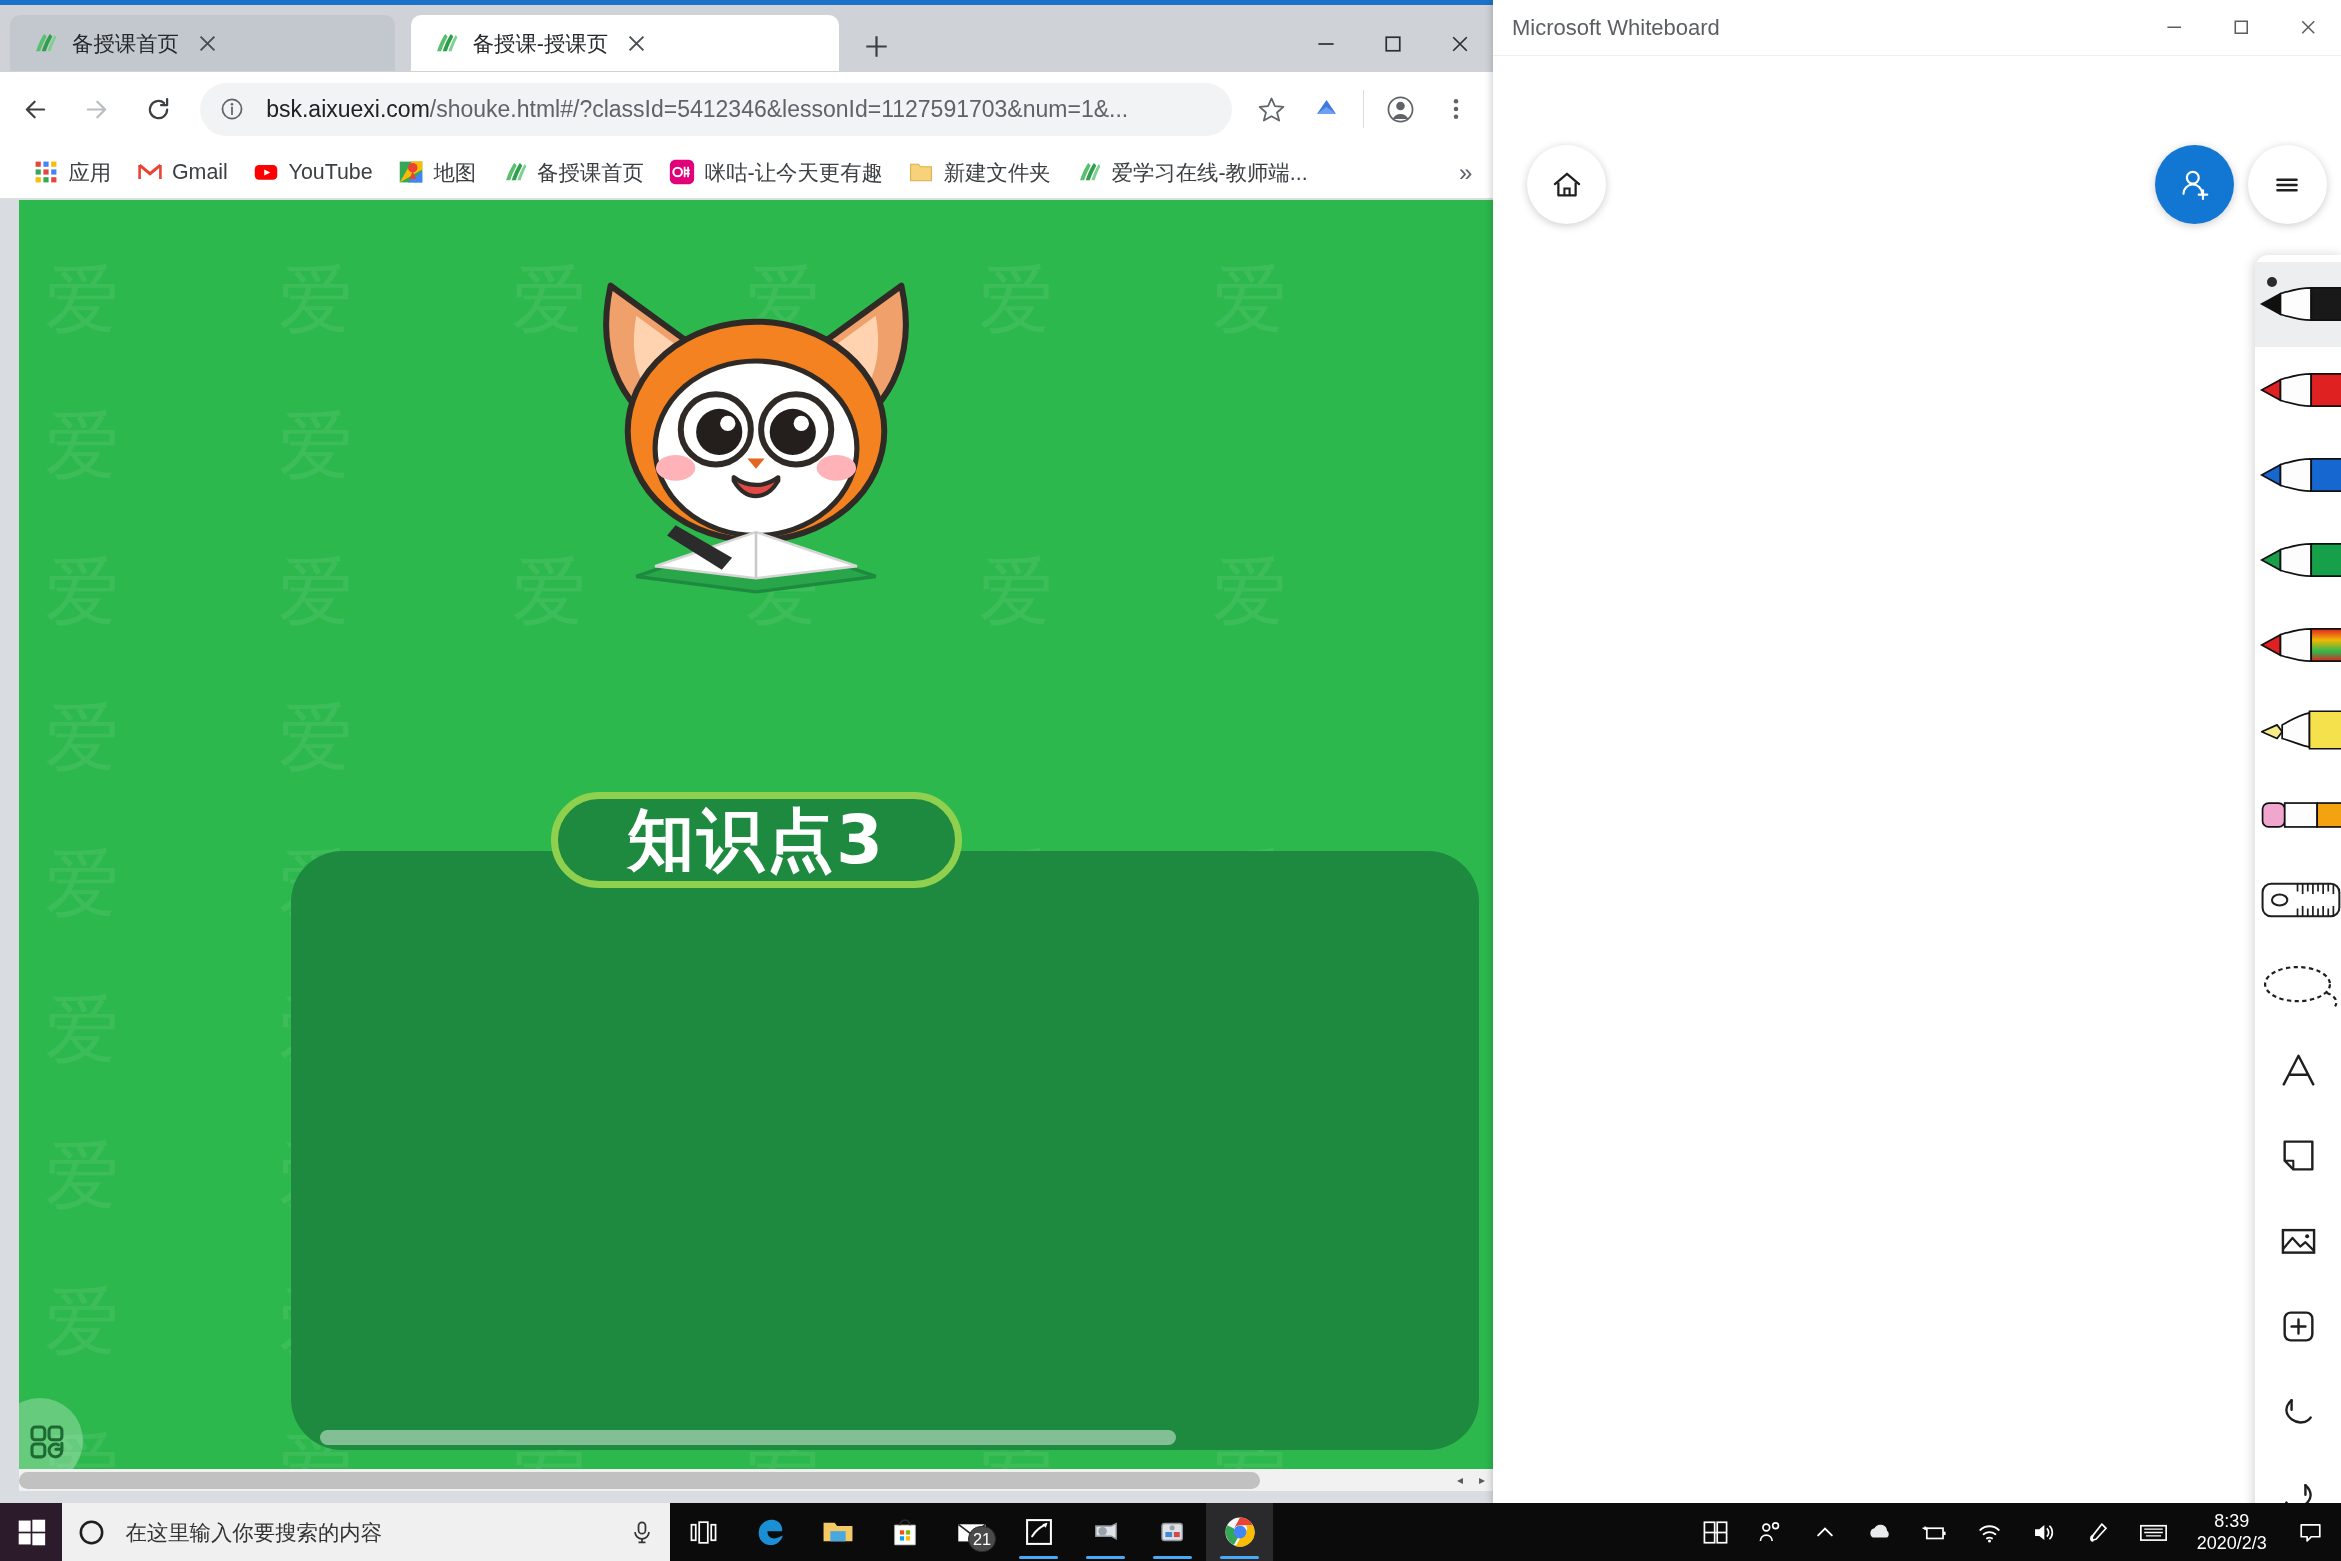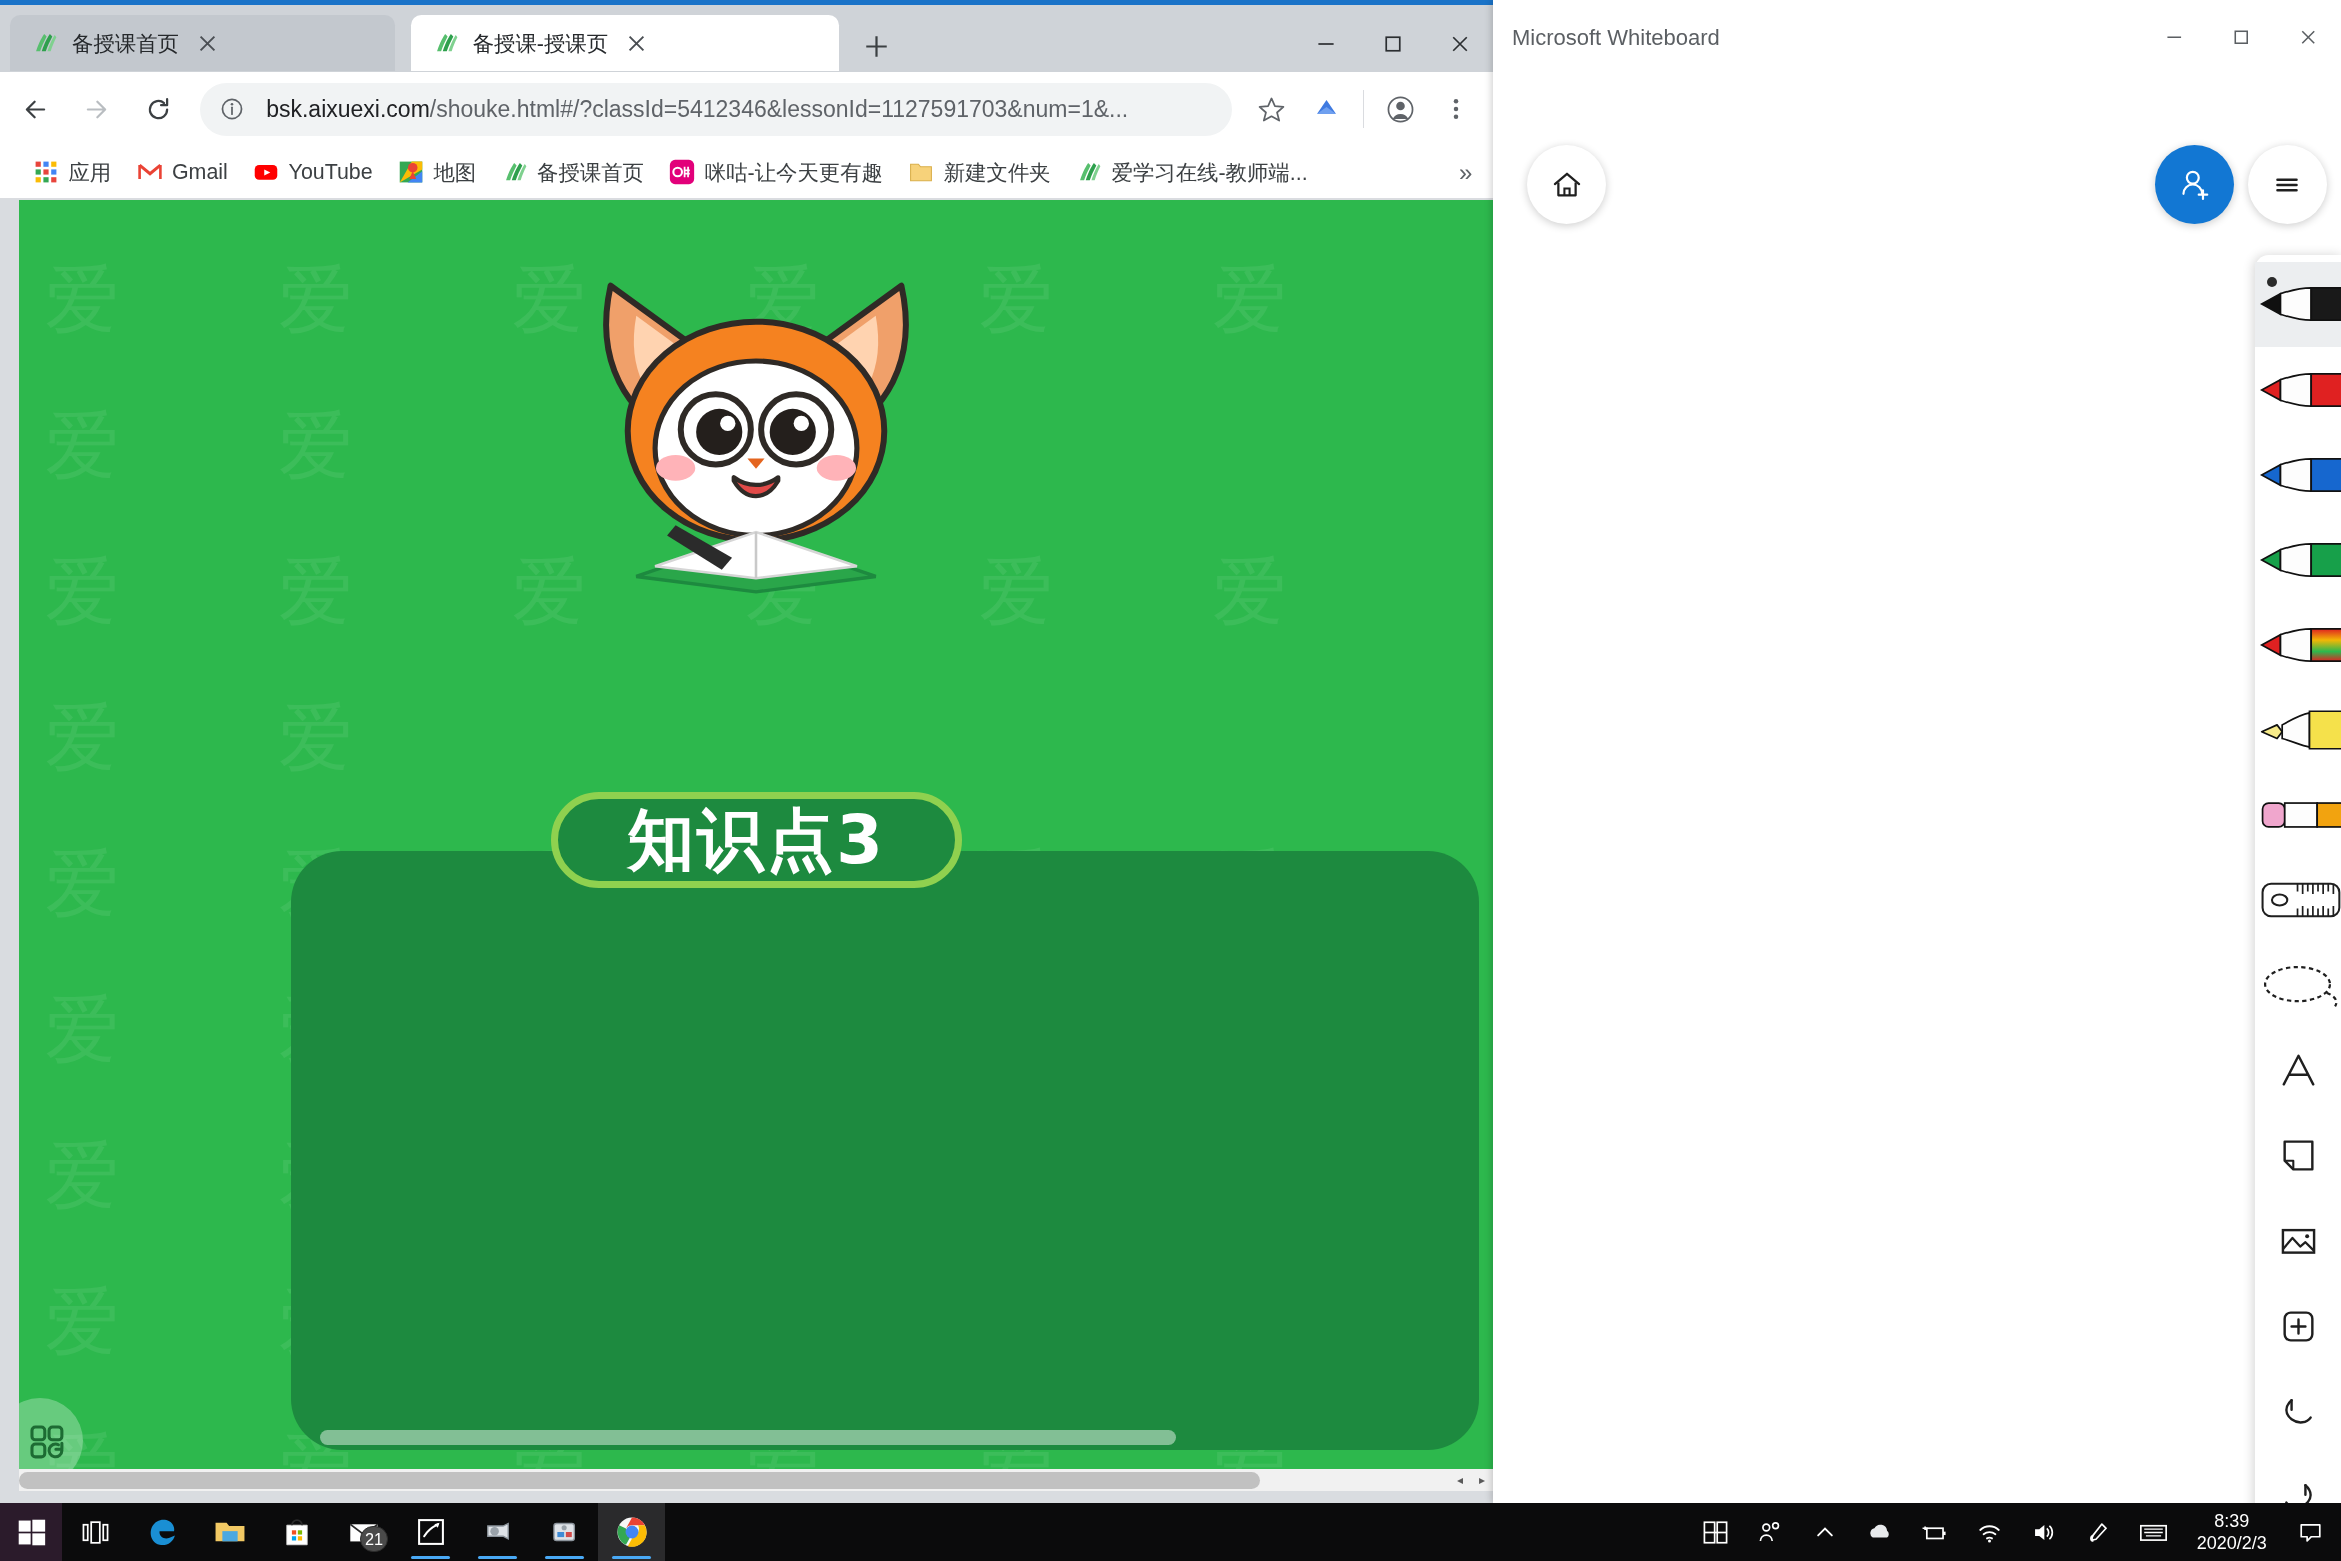--- a/index.html
+++ b/index.html
@@ -166,21 +166,21 @@
   .pg-scroll .thumb { position:absolute; left:0; top:2.6px; width:1241px; height:17px; background:#c1c1c1; border-radius:8.6px; }
   .pg-scroll .arw { position:absolute; top:0; width:22px; height:22px; display:flex; align-items:center; justify-content:center; color:#5a5a5a; font-size:12px; }
 
   
   .wb-win {
     position:absolute; left:1493px; top:0; width:849px; height:1503px;
     background:#ffffff; overflow:hidden;
     box-shadow:-1.7px 0 6.8px rgba(0,0,0,.18);
   }
   .wb-title {
-    position:absolute; left:0; top:10px; width:100%; height:56px;
+    position:absolute; left:0; top:0; width:100%; height:56px;
     display:flex; align-items:center; background:#ffffff;
     border-bottom:0.9px solid #eceff1;
   }
   .wb-title .t { font-size:22px; color:#5b5f63; padding-left:19px; }
   .wb-title .ctrls { margin-left:auto; display:flex; }
   .wb-title .ctrls div {
     width:67px; height:56px; display:flex; align-items:center; justify-content:center; color:#5b5f63;
   }
   .wb-canvas { position:absolute; left:0; top:56px; width:100%; bottom:0; background:#ffffff; }
 
@@ -679,20 +679,31 @@
   <div class="taskbar">
     <div class="start">
       <svg width="29" height="29" viewBox="0 0 34 34">
         <rect x="2" y="3" width="14" height="13" fill="#ffffff"></rect>
         <rect x="18" y="2" width="15" height="14" fill="#ffffff"></rect>
         <rect x="2" y="18" width="14" height="13" fill="#ffffff"></rect>
         <rect x="18" y="18" width="15" height="14" fill="#ffffff"></rect>
       </svg>
     </div>
 
+    <div class="searchbox">
+      <svg width="29" height="29" viewBox="0 0 34 34">
+        <circle cx="17" cy="17" r="12.5" fill="none" stroke="#1f1f1f" stroke-width="3"></circle>
+      </svg>
+      <span class="ph">在这里输入你要搜索的内容</span>
+      <svg width="26" height="26" viewBox="0 0 30 30">
+        <rect x="11" y="4" width="8" height="13" rx="4" fill="none" stroke="#333" stroke-width="2"></rect>
+        <path d="M7 15 A8 8 0 0 0 23 15" fill="none" stroke="#333" stroke-width="2"></path>
+        <path d="M15 23 V27 M11 27 H19" stroke="#333" stroke-width="2"></path>
+      </svg>
+    </div>
 
     <div class="tb-ico">
       <svg width="31" height="31" viewBox="0 0 36 36">
         <rect x="4" y="9" width="5" height="18" fill="none" stroke="#ffffff" stroke-width="2"></rect>
         <rect x="13" y="6" width="10" height="24" fill="none" stroke="#ffffff" stroke-width="2"></rect>
         <rect x="27" y="9" width="5" height="18" fill="none" stroke="#ffffff" stroke-width="2"></rect>
       </svg>
     </div>
 
     <div class="tb-ico">

